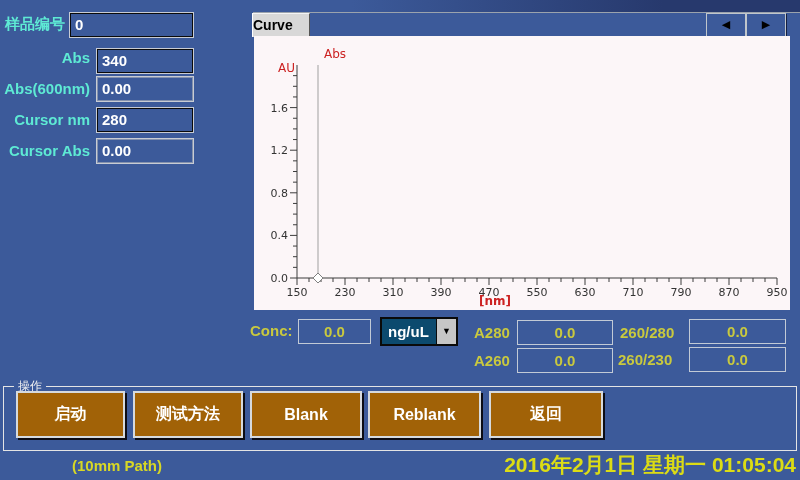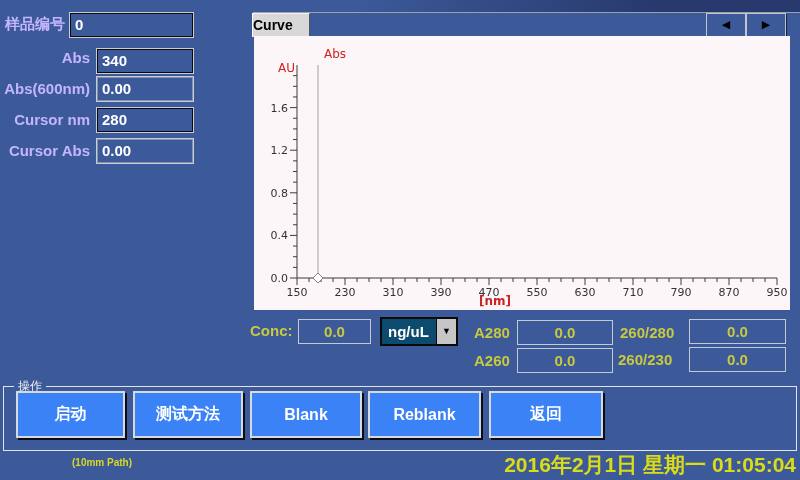--- a/index.html
+++ b/index.html
@@ -11,21 +11,21 @@
     -webkit-font-smoothing:none;
   }
   .abs{position:absolute;}
 
   
   .topband{left:253px;top:0;width:547px;height:12px;
     background:linear-gradient(to right,#3c5a9a 0%,#3c5a9a 18%,#27396d 75%,#27396d 100%);}
   .tabline{left:253px;top:12px;width:547px;height:1px;background:#9ba3ad;}
 
   
-  .flabel{color:#c4b5fd;font-weight:bold;font-size:15px;white-space:nowrap;}
+  .flabel{color:#5eead4;font-weight:bold;font-size:15px;white-space:nowrap;}
   .flabel.r{width:90px;text-align:right;left:0;}
   .fieldbox{background:#3c5a9a;border:1px solid #c8ccd4;color:#fff;
     font-weight:bold;font-size:15px;line-height:24px;padding-left:5px;}
   .fieldbox.editable{box-shadow:inset 0 0 0 1px #0a0a0a;}
   .fieldbox.readonly{box-shadow:inset 0 0 0 1px rgba(145,156,178,.85);}
 
   
   .tab{left:252px;top:13px;width:56px;height:23px;background:#d8d8d8;
     border-left:1px solid #fff;border-top:1px solid #f4f4f4;border-right:1px solid #555;
     color:#000;font-weight:bold;font-size:14px;text-align:left;line-height:23px;}
@@ -44,26 +44,26 @@
   .combo{left:380px;top:317px;width:74px;height:25px;border:2px solid #0a0a0a;
     background:#0c4a6e;color:#fff;font-weight:bold;font-size:15px;line-height:25px;cursor:pointer;}
   .combo .val{position:absolute;left:6px;top:0;}
   .combo .arrow{position:absolute;right:0;top:0;width:19px;height:25px;background:#c6c6c6;
     border-left:1px solid #0a0a0a;color:#000;font-size:9px;text-align:center;line-height:25px;}
 
   
   .groupbox{left:3px;top:386px;width:792px;height:63px;border:1px solid #e4e4e4;}
   .legend{position:absolute;left:10px;top:-8px;background:#3c5a9a;color:#f0f0f0;
     font-size:12px;padding:0 4px;line-height:14px;}
-  .opbtn{top:391px;height:43px;background:#3b82f6;border:2px solid #d6dade;
+  .opbtn{top:391px;height:43px;background:#a16207;border:2px solid #d6dade;
     box-shadow:2px 2px 0 #0c0c14;color:#fff;font-weight:bold;font-size:16px;
     text-align:center;cursor:pointer;display:flex;align-items:center;justify-content:center;}
 
   
-  .pathlen{left:72px;top:457px;color:#d8d825;font-weight:bold;font-size:10px;}
+  .pathlen{left:72px;top:457px;color:#d8d825;font-weight:bold;font-size:15px;}
   .datetime{left:440px;top:451px;width:356px;text-align:right;color:#dcdc14;
     font-weight:bold;font-size:21px;white-space:nowrap;}
 </style>
 </head>
 <body>
 
 <div class="abs topband"></div>
 <div class="abs tabline"></div>
 
 <div class="abs flabel" style="left:5px;top:15px;">样品编号</div>

